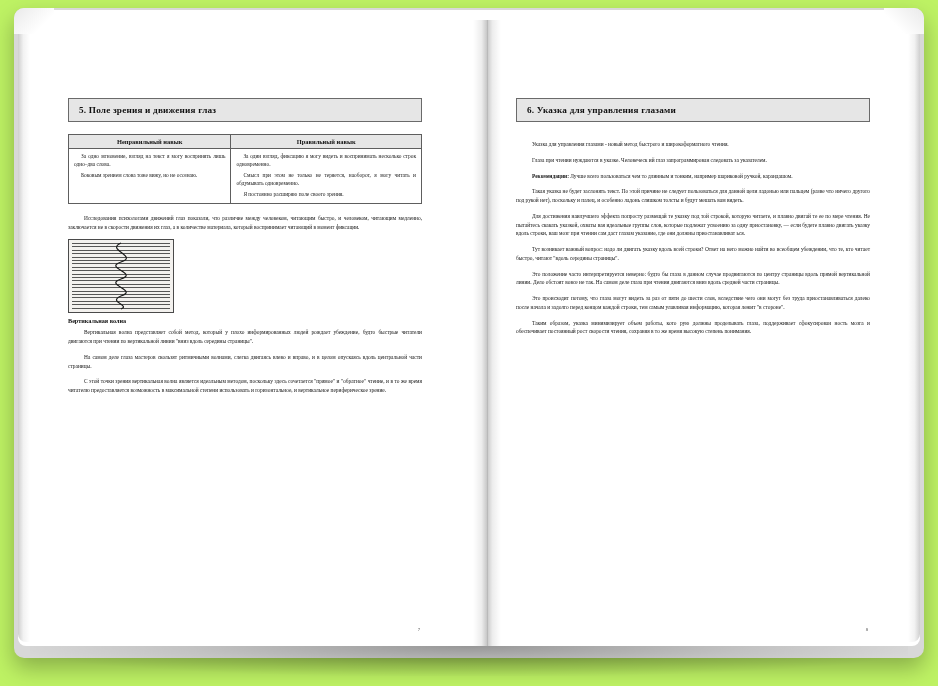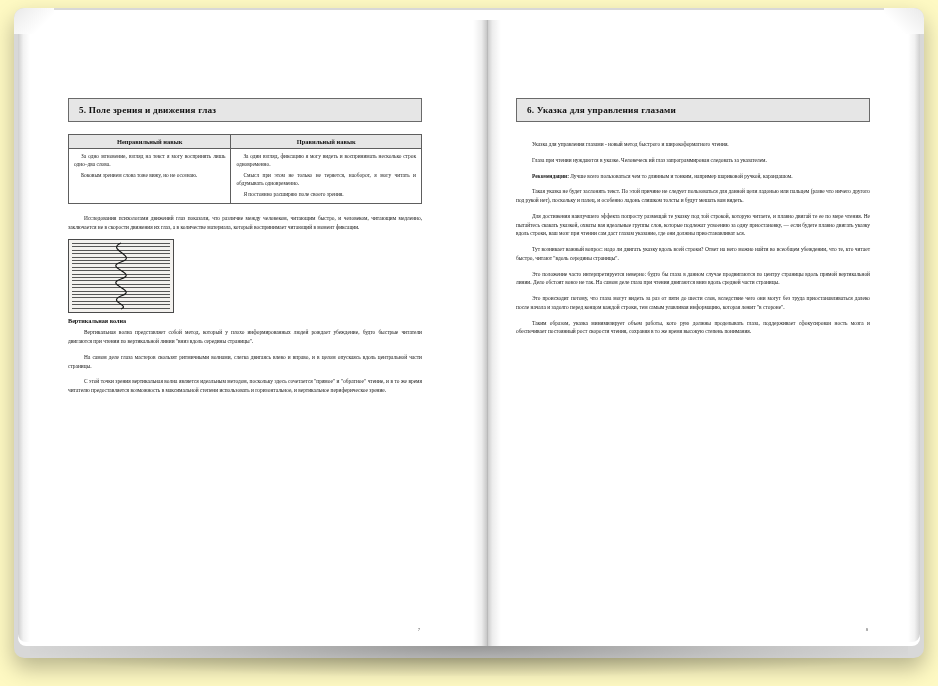--- a/index.html
+++ b/index.html
@@ -9,21 +9,21 @@
     height: 686px;
     overflow: hidden;
     background: #ffffff;
     font-family: "Liberation Serif", serif;
   }
 
   #book-stage {
     position: relative;
     width: 938px;
     height: 686px;
-    background: #fef9c3;
+    background: #bef264;
   }
 
   
   .book-shadow {
     position: absolute;
     left: 14px;
     top: 8px;
     width: 910px;
     height: 650px;
     border-radius: 10px;

